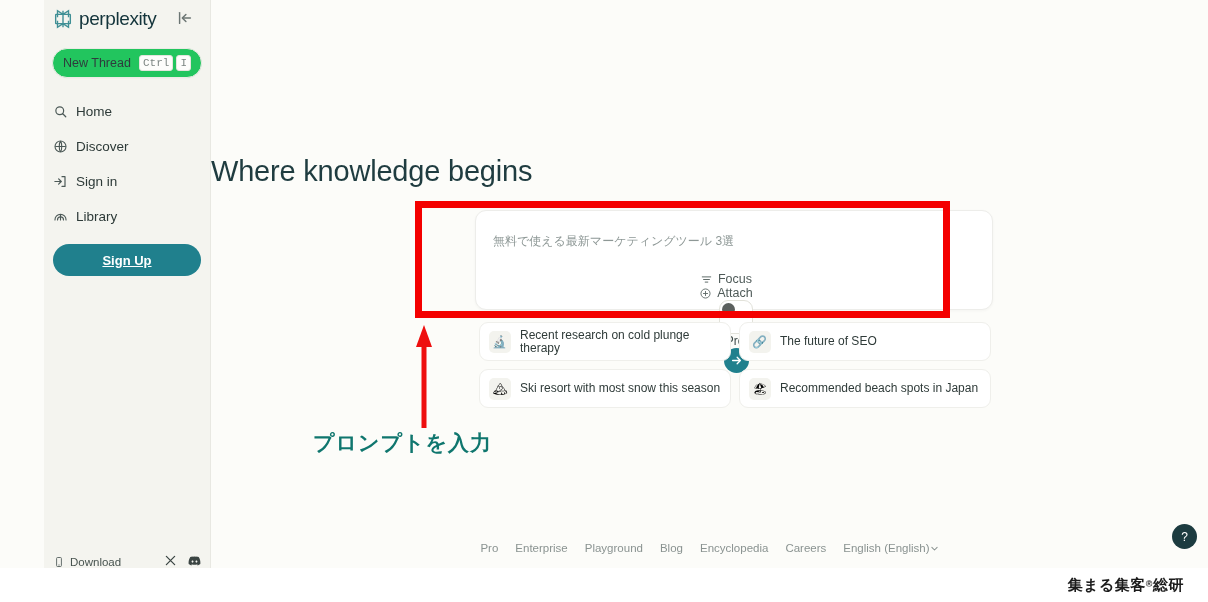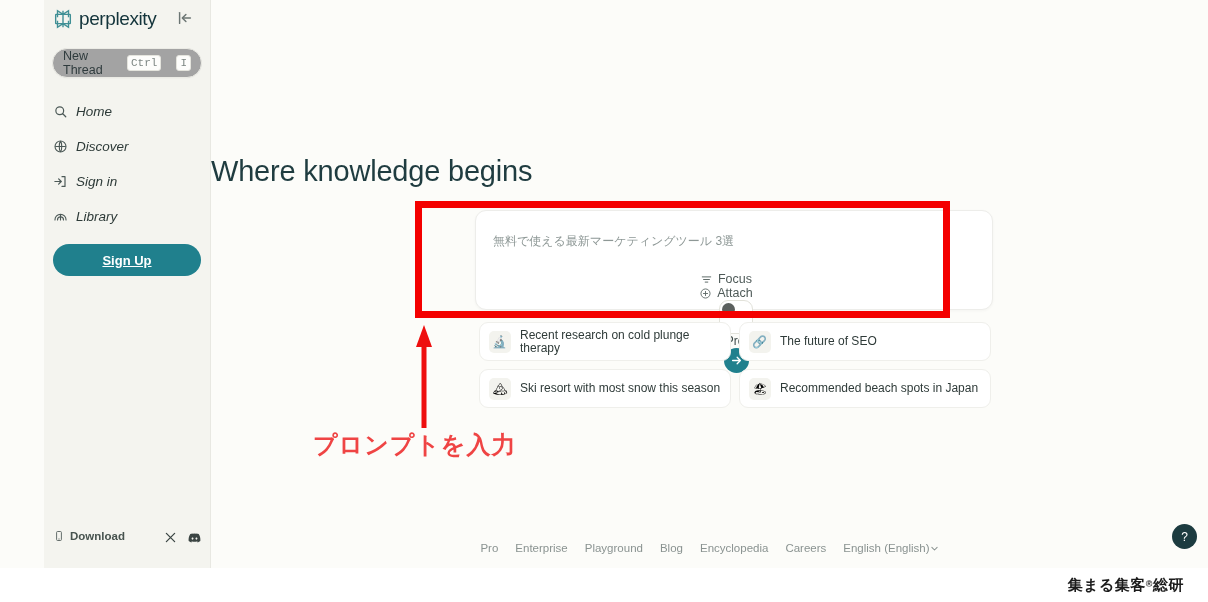--- a/index.html
+++ b/index.html
@@ -61,47 +61,46 @@
     right: 16px;
     top: 5px;
     width: 18px; height: 18px;
     color: #6b7573;
     cursor: pointer;
   }
 
   .new-thread {
     margin: 14px 8px 0 8px;
     height: 30px;
-    background: #a3a3a3;
+    background: #22c55e;
     border: 1px solid #ebebe5;
     border-radius: 16px;
     display: flex;
     align-items: center;
     padding: 0 10px;
     cursor: pointer;
     box-shadow: 0 1px 1px rgba(0,0,0,0.02);
-    gap: 12px;
   }
   .new-thread-label {
     font-size: 12.5px;
     color: #2f3b3d;
     flex: 1;
   }
   .kbd {
     font-family: Liberation Mono, monospace;
     font-size: 11px;
     color: #7d8683;
     border: 1px solid #e4e4dd;
     border-radius: 3px;
     padding: 1px 3px;
     margin-left: 3px;
     background: #fdfdfb;
   }
 
-  .nav { margin-top: 16px; font-style: italic; }
+  .nav { margin-top: 16px; }
   .nav-item {
     display: flex;
     align-items: center;
     height: 35px;
     padding-left: 9px;
     cursor: pointer;
     color: #384745;
   }
   .nav-ico {
     width: 15px; height: 15px;
@@ -125,23 +124,22 @@
     width: calc(100% - 18px);
     text-decoration: underline;
   }
 
   .sidebar-bottom {
     position: absolute;
     left: 0; bottom: 0;
     width: 167px;
     height: 38px;
     display: flex;
-    align-items: flex-start;
+    align-items: flex-end;
     padding: 0 9px;
-    font-weight: bold;
   }
   .download-link {
     display: flex;
     align-items: center;
     font-size: 11.5px;
     color: #47534f;
     cursor: pointer;
     flex: 1;
   }
   .download-link svg { width: 12px; height: 12px; margin-right: 5px; }
@@ -342,23 +340,23 @@
     top: 322px;
     width: 20px;
     height: 106px;
     z-index: 40;
     pointer-events: none;
   }
   .anno-text {
     position: absolute;
     left: 313px;
     top: 429px;
-    font-size: 24px;
+    font-size: 21px;
     font-weight: 700;
-    color: #ef4444;
+    color: #0f766e;
     letter-spacing: 1px;
     z-index: 40;
     white-space: nowrap;
   }
 
   
   .watermark {
     position: absolute;
     right: 24px;
     bottom: 7px;

